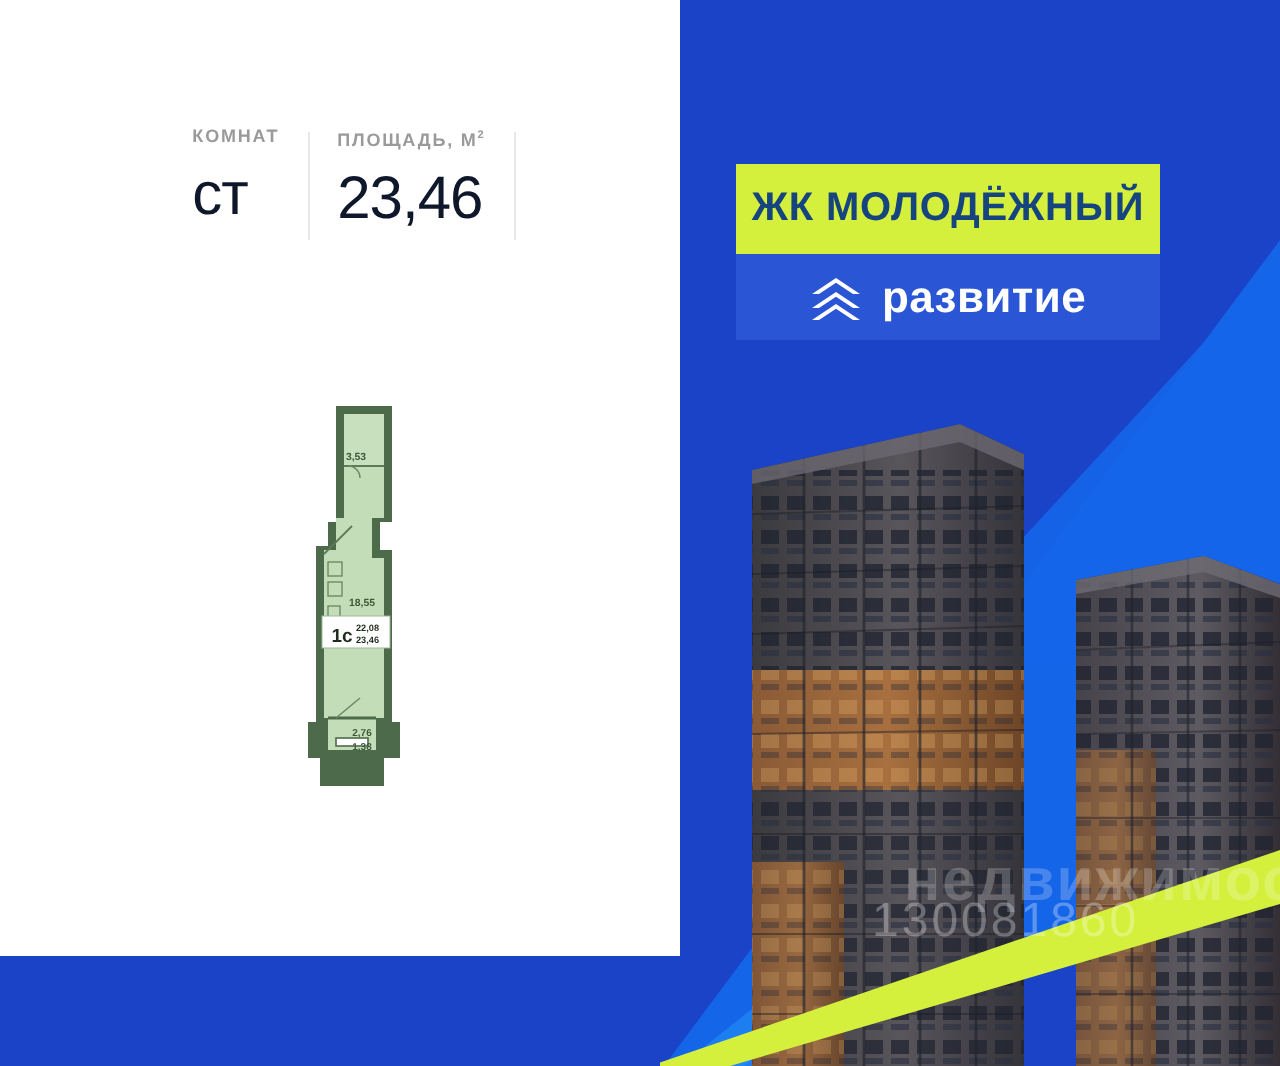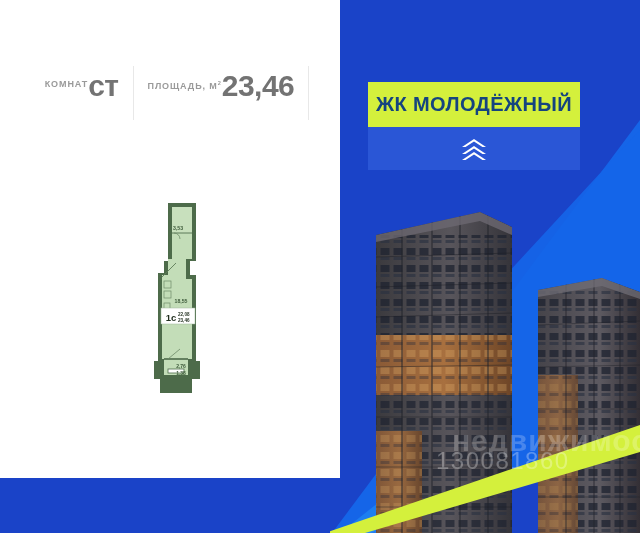--- a/index.html
+++ b/index.html
@@ -17,28 +17,28 @@
   #card {
     position:absolute; left:0; top:0; width:340px; height:478px;
     background:#ffffff; z-index:5;
   }
 
   
   #stats {
     position:absolute; left:0; top:62px; width:340px; height:70px;
     display:flex; align-items:flex-start; justify-content:center;
   }
-  .stat { display:flex; flex-direction:row; align-items:center; padding:0 14px; }
+  .stat { display:flex; flex-direction:column; align-items:flex-start; padding:0 14px; }
   .stat-label {
     font-size:9px; font-weight:bold; letter-spacing:.9px;
     color:#9a9a9a; text-transform:uppercase; line-height:12px;
     white-space:nowrap;
   }
   .stat-value {
-    font-size:30px; font-weight:bold; color:#737373;
+    font-size:30px; font-weight:normal; color:#0f172a;
     line-height:40px; margin-top:4px; white-space:nowrap;
     letter-spacing:-.5px;
   }
   .divider { width:1px; height:54px; background:#e8e8e8; margin-top:4px; flex:0 0 auto; }
   .sup { font-size:.62em; vertical-align:super; }
 
   
   #plan { position:absolute; left:148px; top:203px; width:62px; height:190px; }
   #plan svg { display:block; }
 
@@ -258,14 +258,15 @@
 </div>
 
 <div id="brand">
   <div id="brand-title">ЖК МОЛОДЁЖНЫЙ</div>
   <div id="brand-sub">
     <svg id="chevron-logo" viewBox="0 0 26 22">
       <path d="M13,1 L25,9 L21.5,9 L13,3.4 L4.5,9 L1,9 Z" fill="#ffffff"></path>
       <path d="M13,8 L25,16 L21.5,16 L13,10.4 L4.5,16 L1,16 Z" fill="#ffffff"></path>
       <path d="M13,14 L25,22 L21.5,22 L13,16.4 L4.5,22 L1,22 Z" fill="#ffffff"></path>
     </svg>
+    <span id="brand-sub-text">развитие</span>
   </div>
 </div>
 
 </body></html>

